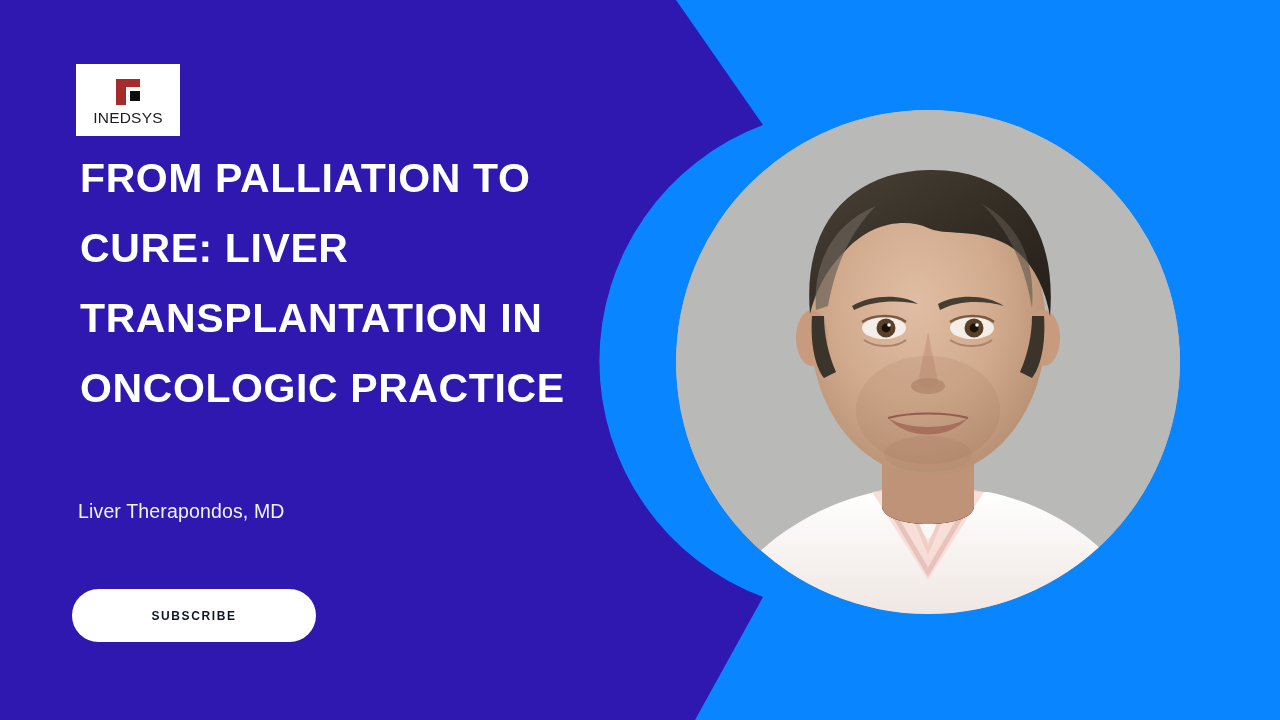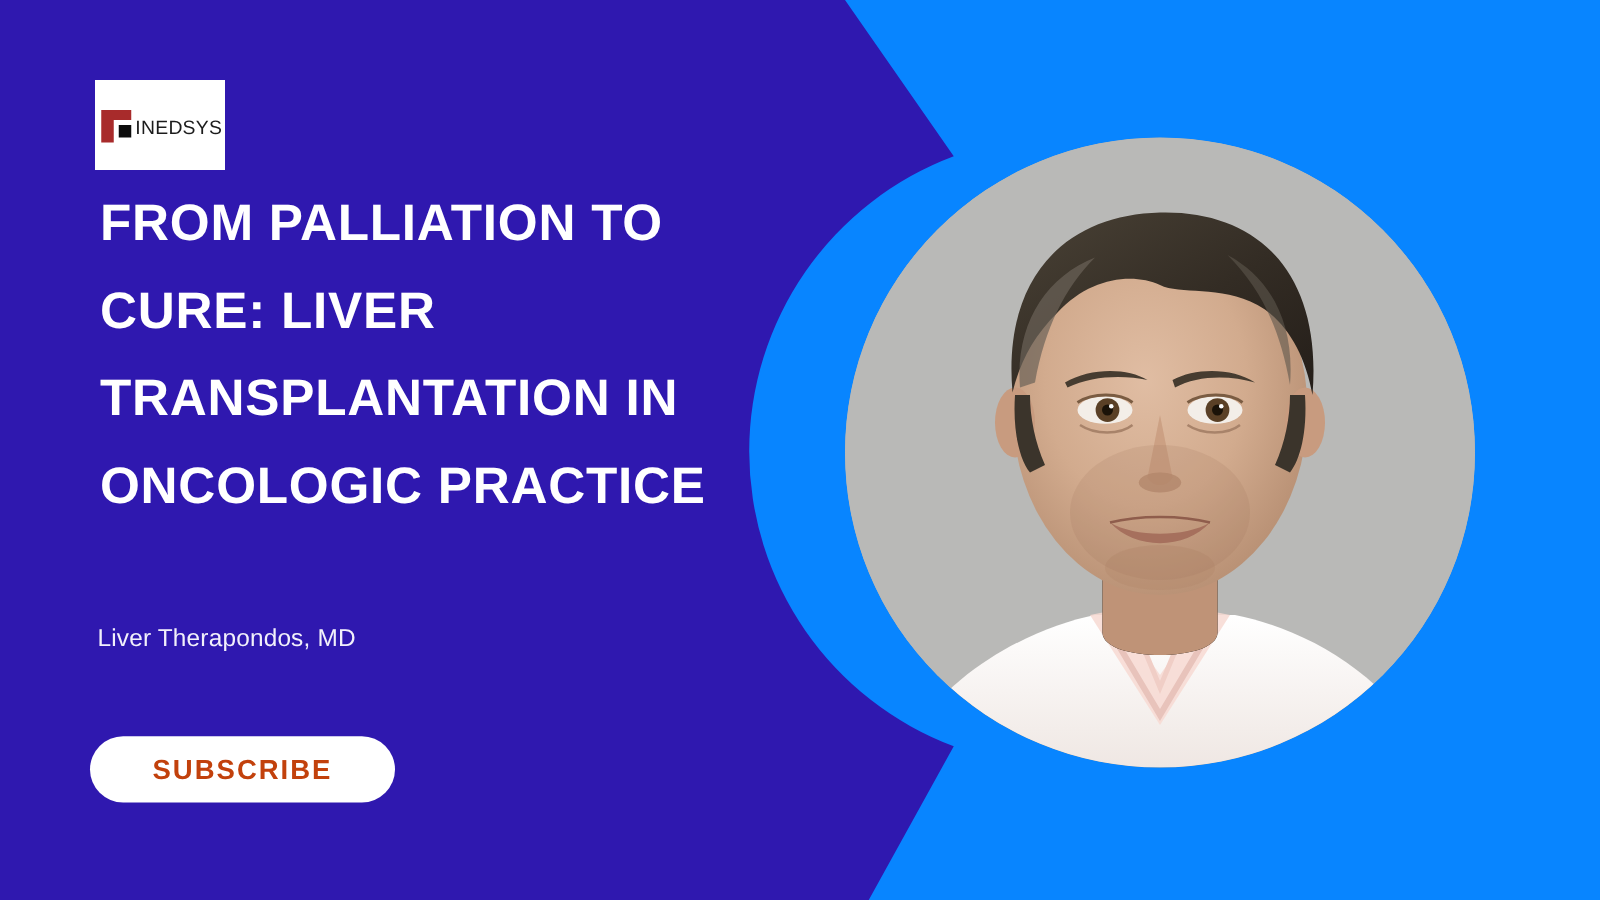--- a/index.html
+++ b/index.html
@@ -55,20 +55,21 @@
   }
 
   .logo-box {
     position: absolute;
     left: 76px;
     top: 64px;
     width: 104px;
     height: 72px;
     background: #ffffff;
     display: flex;
+    flex-direction: column;
     align-items: center;
     justify-content: center;
     box-sizing: border-box;
     padding: 4px 0 2px 0;
   }
   .logo-mark {
     width: 30px;
     height: 30px;
     position: relative;
     display: block;
@@ -112,24 +113,24 @@
 
   .subscribe-button {
     position: absolute;
     left: 72px;
     top: 589px;
     width: 244px;
     height: 53px;
     border: none;
     border-radius: 27px;
     background: #ffffff;
-    color: #c2410c;
+    color: #0f172a;
     font-family: "Liberation Sans", sans-serif;
     font-weight: 700;
-    font-size: 22px;
+    font-size: 12px;
     letter-spacing: 1.6px;
     cursor: pointer;
     padding: 0;
     display: flex;
     align-items: center;
     justify-content: center;
   }
 </style>
 </head>
 <body>

